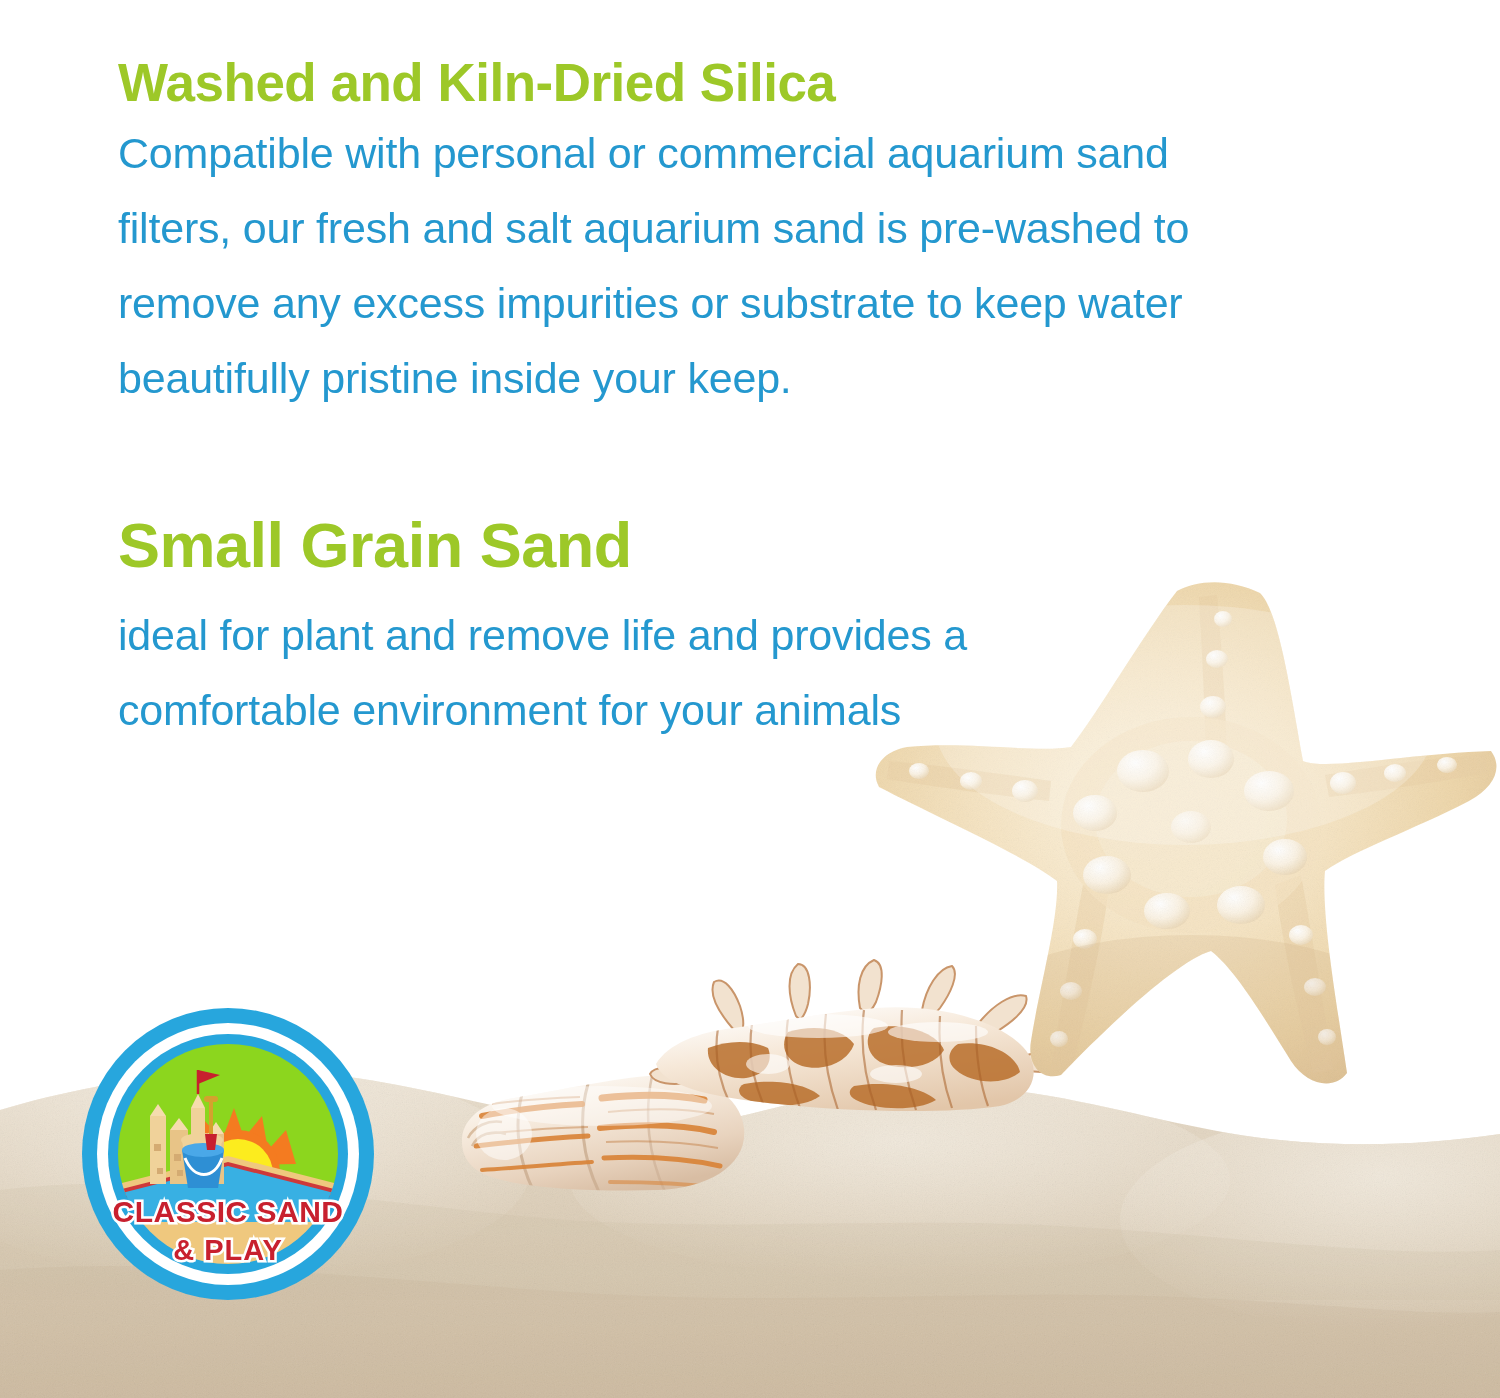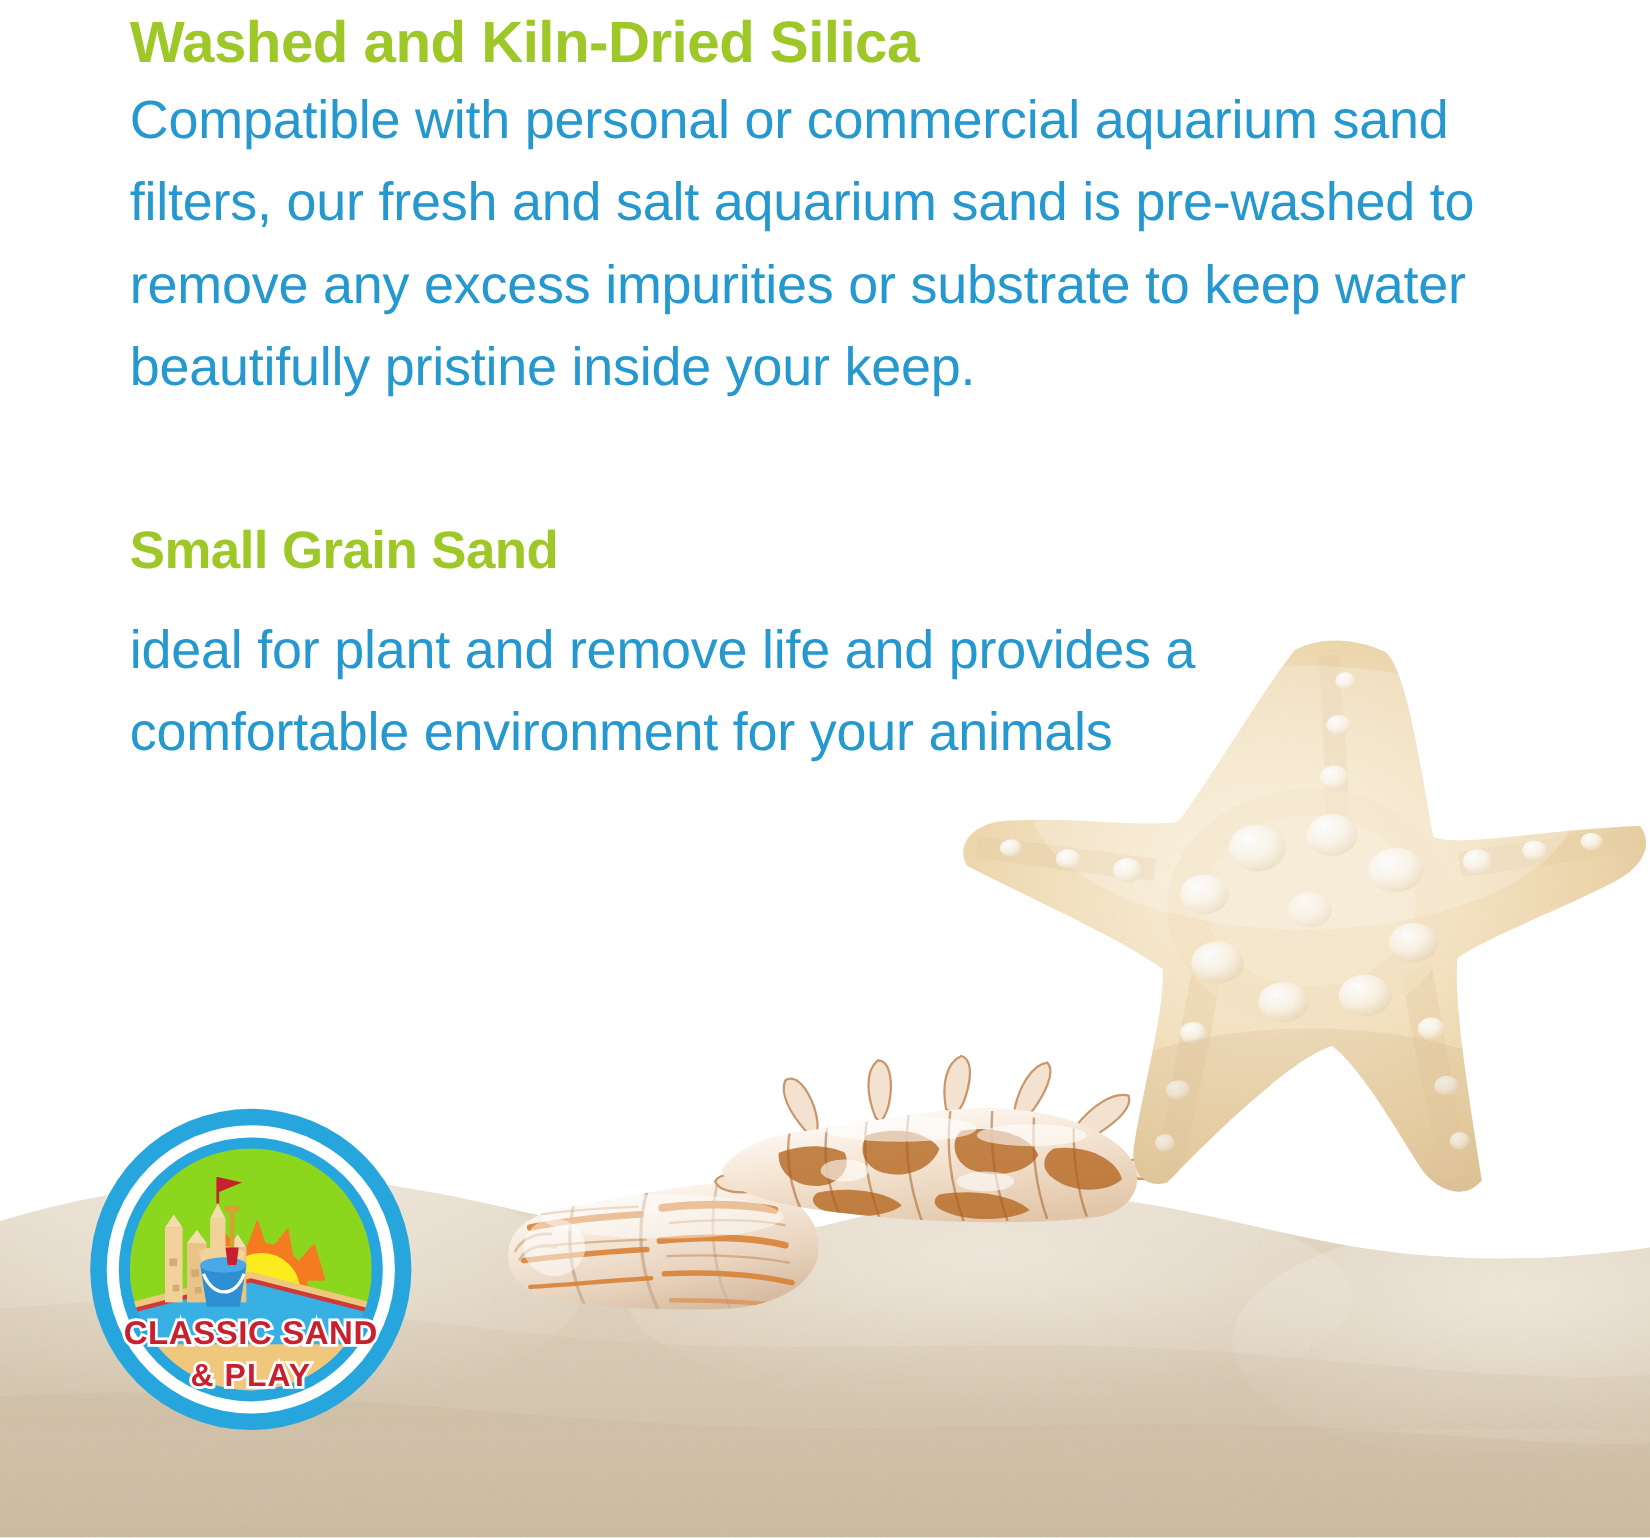--- a/index.html
+++ b/index.html
@@ -27,25 +27,25 @@
     z-index: 40;
   }
   .heading {
     color: #9dc828;
     font-weight: bold;
     font-size: 53px;
     line-height: 66px;
     letter-spacing: -0.5px;
     white-space: nowrap;
   }
-  .heading.h1 { padding-top: 6px; }
-  .heading.h2 { padding-top: 0px; font-size: 48px; }
+  .heading.h1 { padding-top: 6px; margin-top: 44px; }
+  .heading.h2 { padding-top: 0px; font-size: 63px; }
   .para {
     color: #2498cf;
-    font-size: 49px;
+    font-size: 43px;
     line-height: 75px;
     letter-spacing: -0.2px;
     font-weight: 400;
   }
   .para .ln { display: block; white-space: nowrap; }
   .gap { height: 96px; }
   .gap2 { height: 20px; }
 
   
   .sand-wrap {

